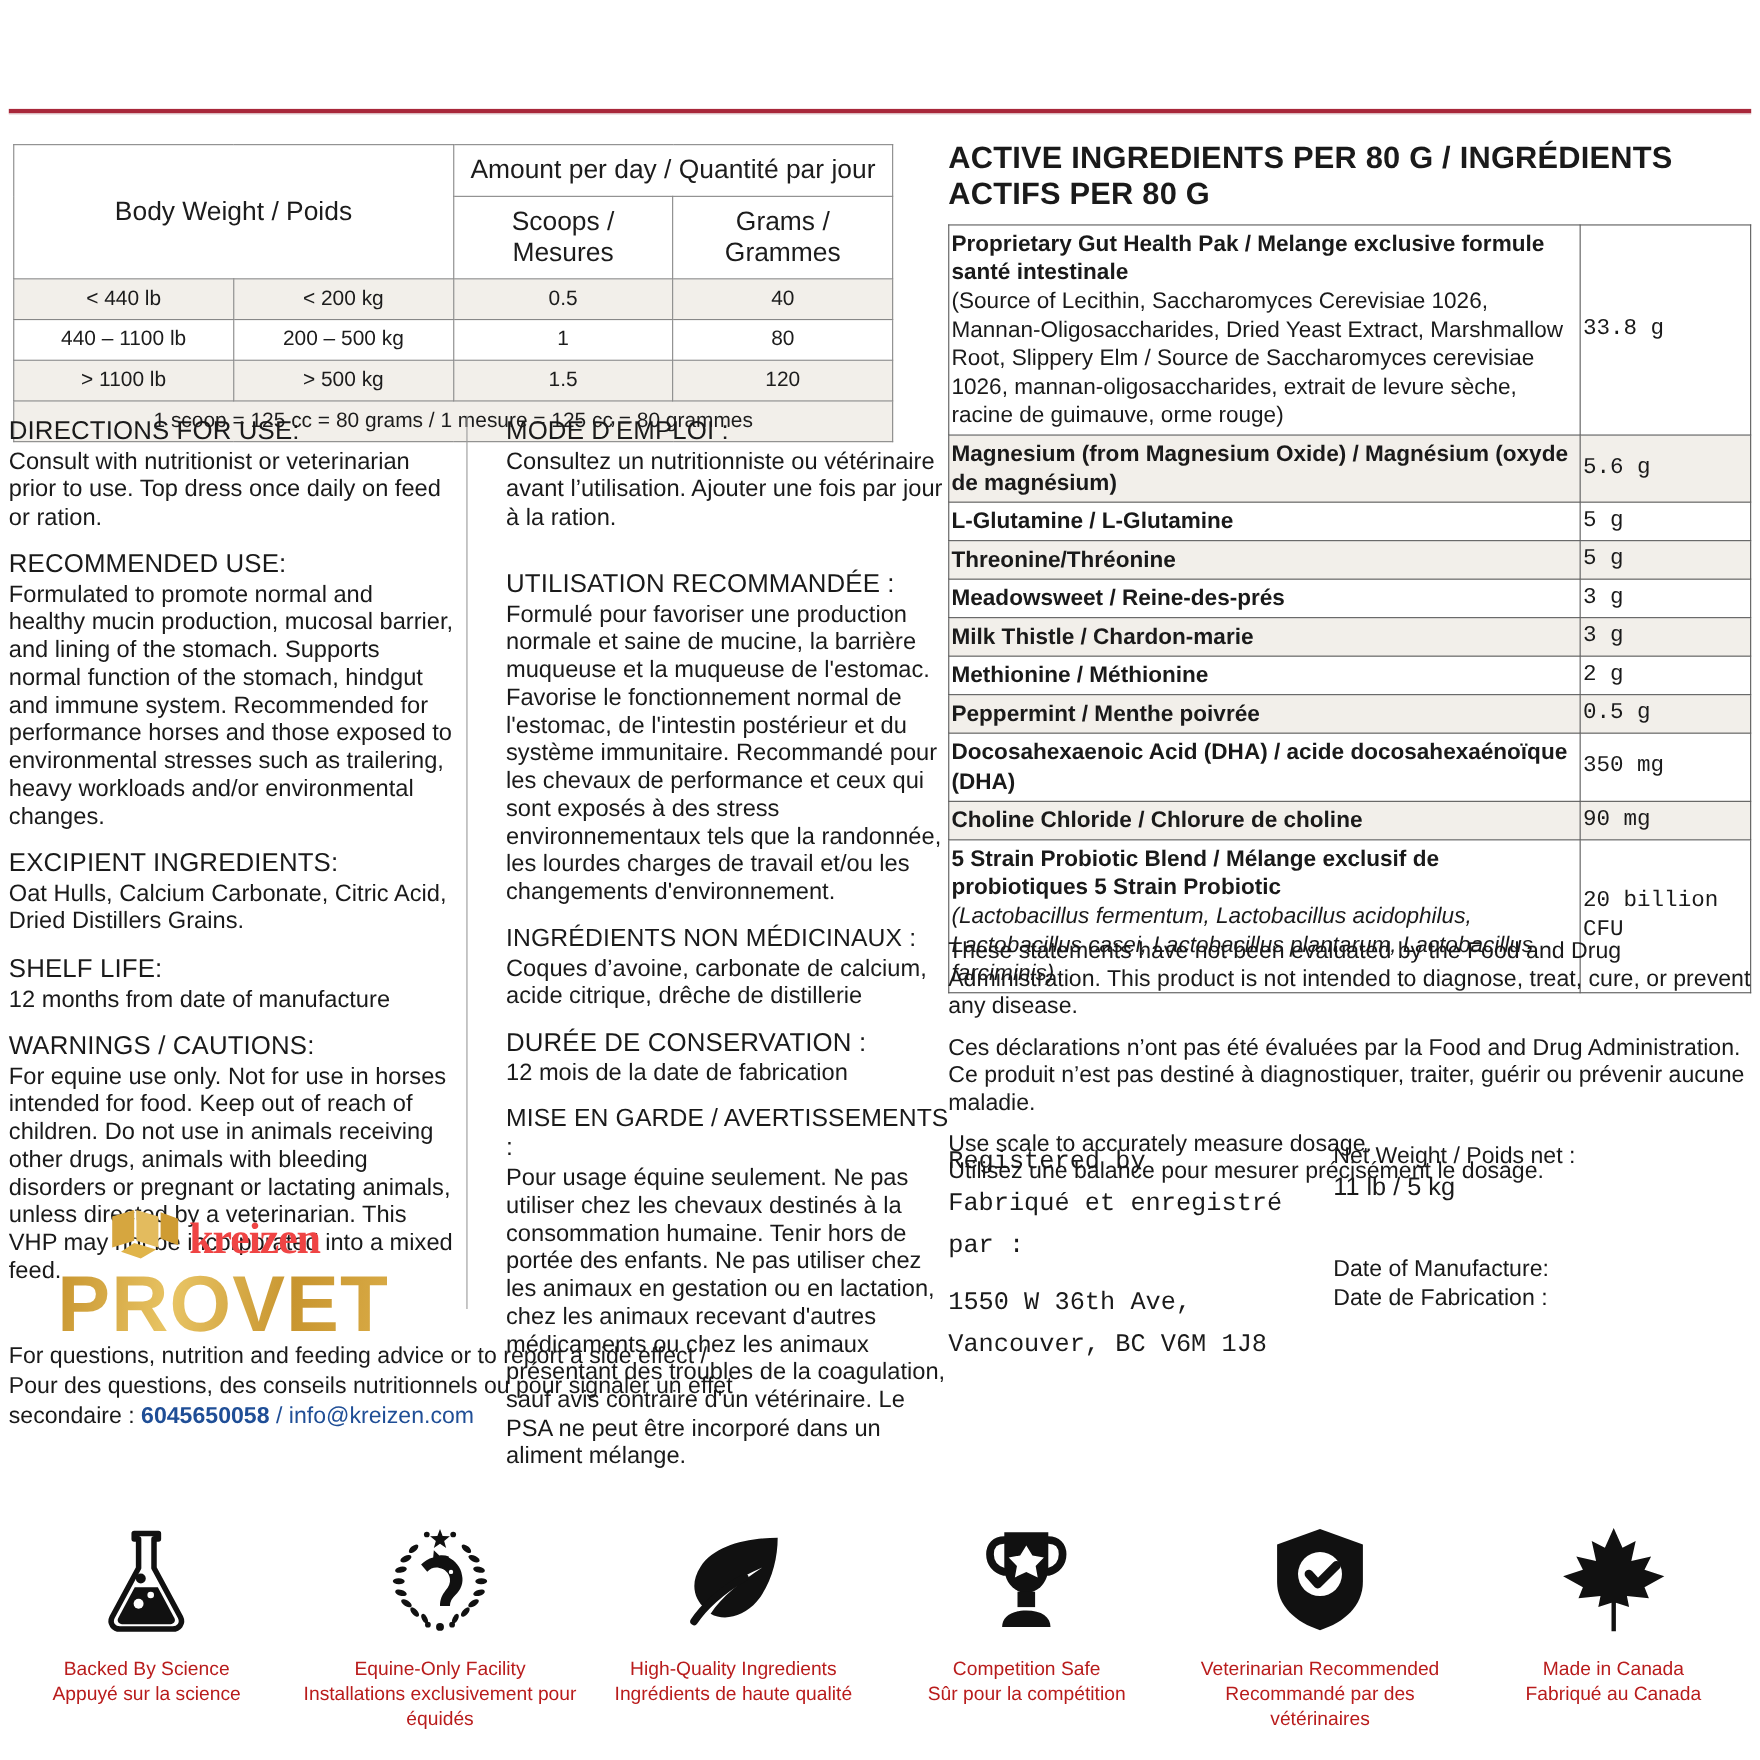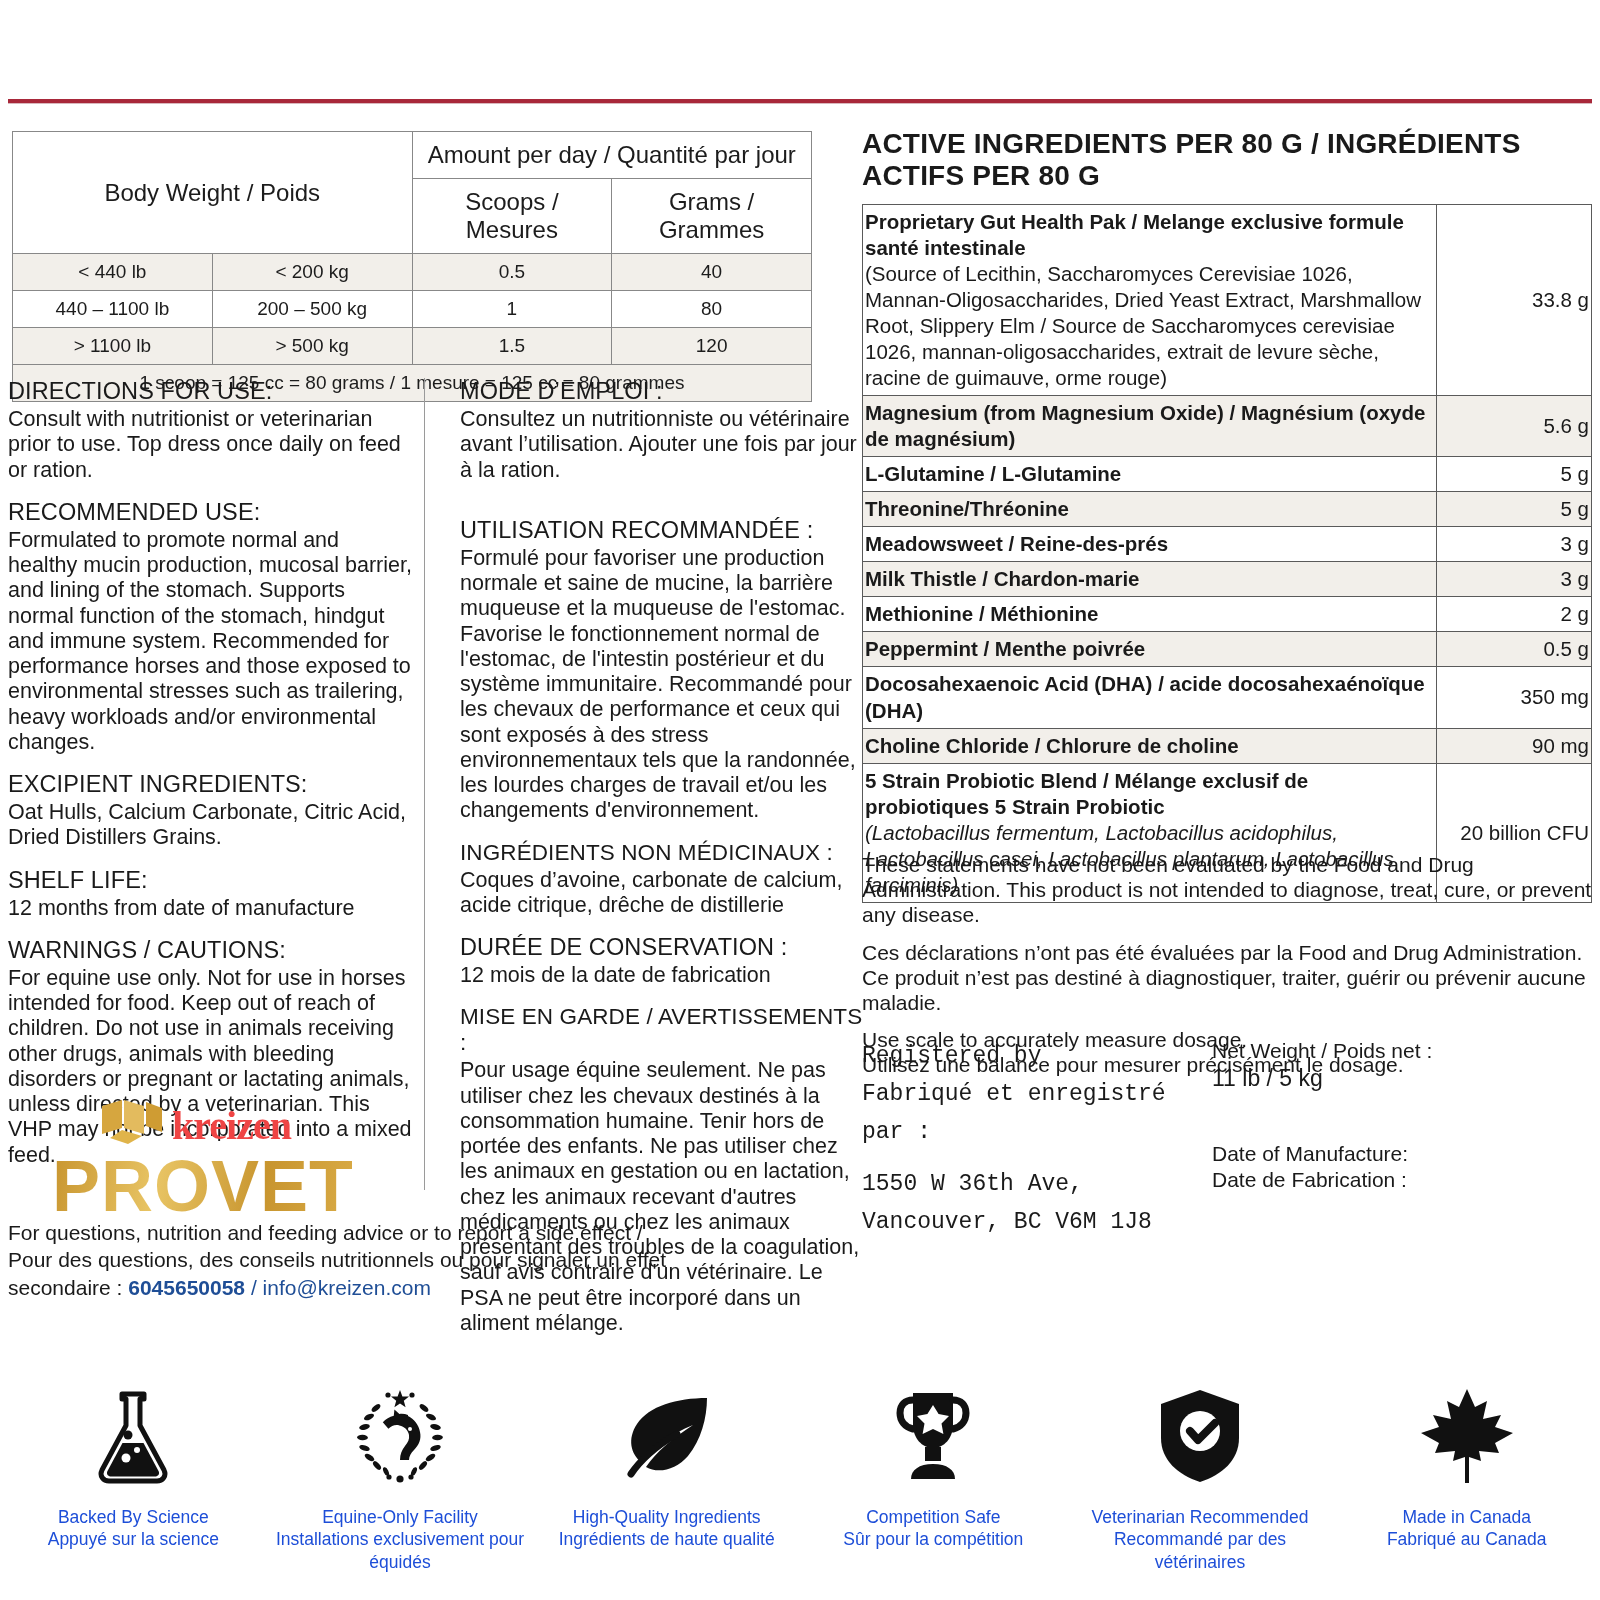--- a/index.html
+++ b/index.html
@@ -45,37 +45,37 @@
   
   .contact{position:absolute;left:8px;top:1219px;width:700px;font-size:21px;line-height:1.3;}
   .contact .link{color:#1f4e96;font-weight:bold;}
   .contact .lk2{color:#1f4e96;}
 
   
   .right{position:absolute;left:862px;top:128px;width:730px;}
   .ai-title{font-weight:bold;font-size:28px;letter-spacing:.2px;margin-bottom:12px;}
   table.ai{border-collapse:collapse;width:730px;table-layout:fixed;}
   table.ai td{border:1.4px solid #5a5a5a;font-size:20.5px;padding:4px 2px;line-height:1.27;vertical-align:middle;}
-  table.ai td.amt{text-align:right;width:150px;}
+  table.ai td.amt{text-align:left;width:150px;font-family:Liberation Mono, monospace;}
   .bold{font-weight:bold;}
   .ital{font-style:italic;}
 
   .disc{position:absolute;left:862px;top:852px;width:738px;font-size:21px;line-height:1.2;}
   .disc p{margin:0 0 12px 0;}
 
   .reg-grid{position:absolute;left:862px;top:1038px;width:740px;display:flex;}
   .reg-left{width:350px;font-size:23px;line-height:1.65;font-family:Liberation Mono, monospace;}
   .reg-right{width:380px;font-size:21px;line-height:1.25;}
   .reg-right .gap{height:24px;}
 
   
   .badges{position:absolute;left:0;top:1382px;width:1600px;display:flex;}
   .badge{flex:1;display:flex;flex-direction:column;align-items:center;}
   .badge .ic{height:108px;display:flex;align-items:center;justify-content:center;}
-  .badge .cap{margin-top:16px;text-align:center;font-size:17.5px;line-height:1.28;font-weight:500;color:#1d4ed8;}
+  .badge .cap{margin-top:16px;text-align:center;font-size:17.5px;line-height:1.28;font-weight:500;color:#b91c1c;}
   svg{display:block;}
 </style>
 </head>
 <body>
 
 <div class="sheet">
 
   <div class="top-rule"></div>
 
   <div class="dose-wrap">

